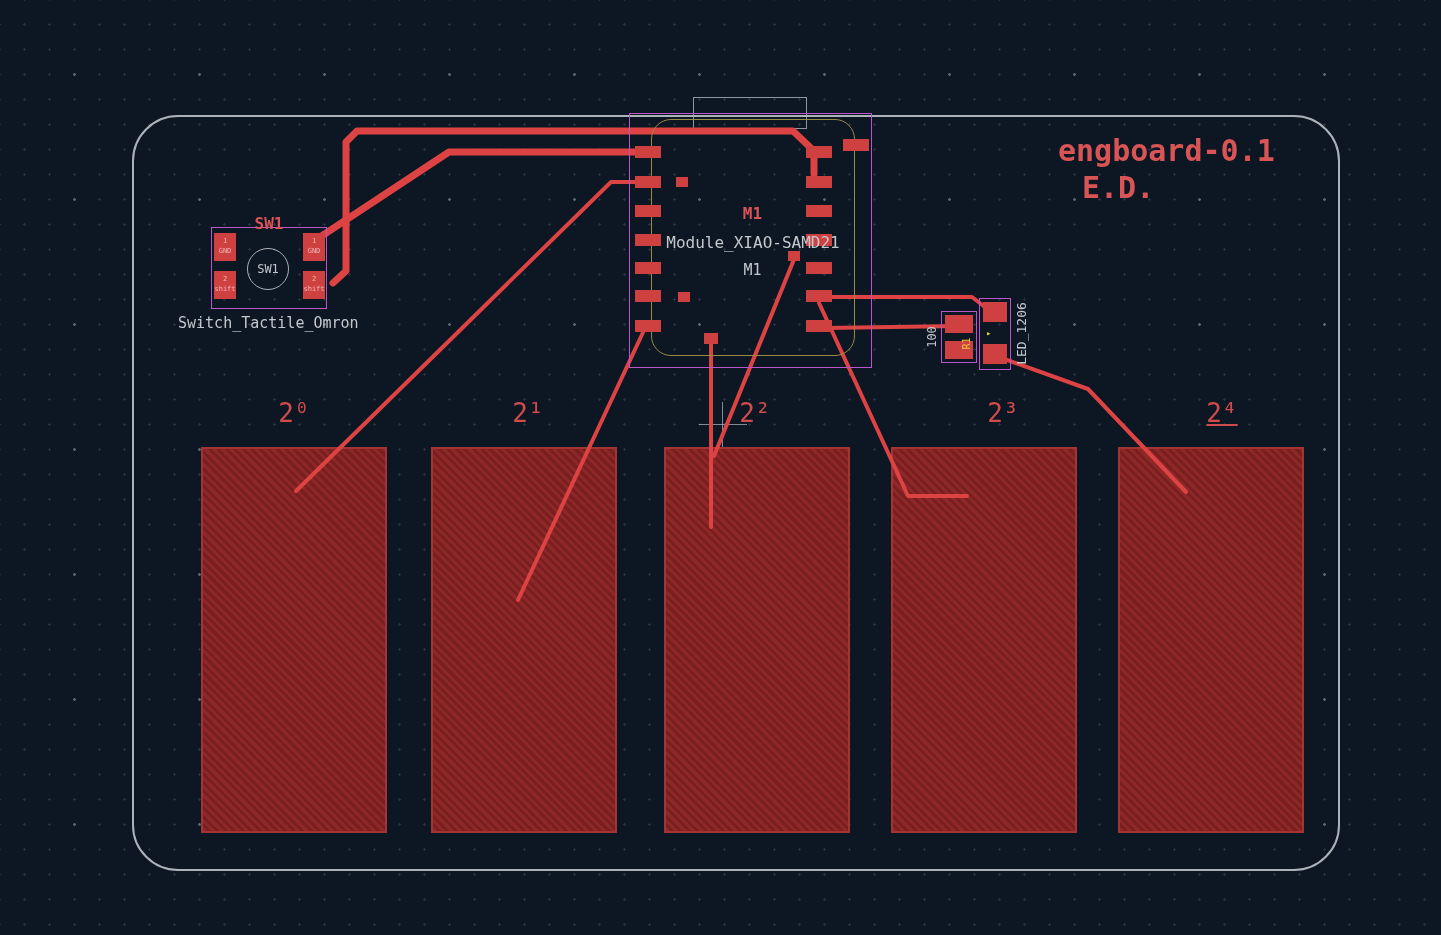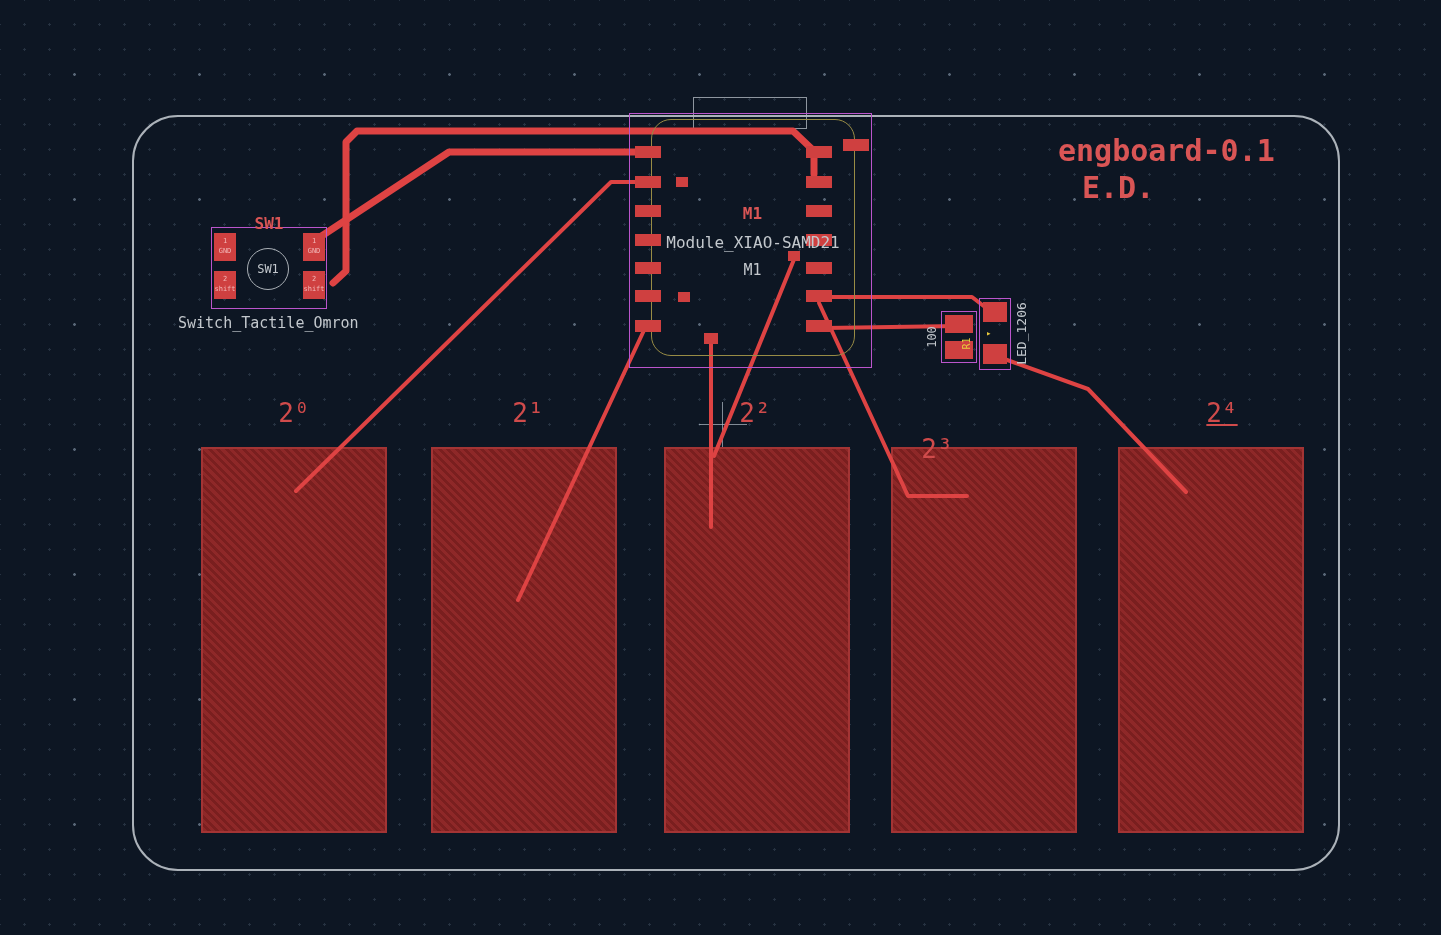--- a/index.html
+++ b/index.html
@@ -60,21 +60,21 @@
 
   <div class="abs touchpad" style="left:201px;"></div>
   <div class="abs touchpad" style="left:431px;"></div>
   <div class="abs touchpad" style="left:664px;"></div>
   <div class="abs touchpad" style="left:891px;"></div>
   <div class="abs touchpad" style="left:1118px;"></div>
 
   <div class="abs tp-label" style="left:254px;">2⁰</div>
   <div class="abs tp-label" style="left:488px;">2¹</div>
   <div class="abs tp-label" style="left:715px;">2²</div>
-  <div class="abs tp-label" style="left:897px;margin-top:36px;">2³</div>
+  <div class="abs tp-label" style="left:963px;">2³</div>
   <div class="abs tp-label" style="left:1182px;text-decoration:underline;">2⁴</div>
 
   <svg class="abs traces" width="1441" height="935" viewBox="0 0 1441 935" fill="none" stroke="#de4343" stroke-linecap="round" stroke-linejoin="round">
     <polyline stroke-width="7" points="333,283 346,271 346,142 357,131 793,131 814,151 814,174"></polyline>
     <polyline stroke-width="7" points="311,243 449,152 646,152"></polyline>
     <polyline stroke-width="4" points="646,182 611,182 296,491"></polyline>
     <polyline stroke-width="4" points="646,326 518,600"></polyline>
     <polyline stroke-width="4" points="711,338 711,527"></polyline>
     <polyline stroke-width="4" points="795,257 714,456"></polyline>
     <polyline stroke-width="4" points="819,303 908,496 967,496"></polyline>

